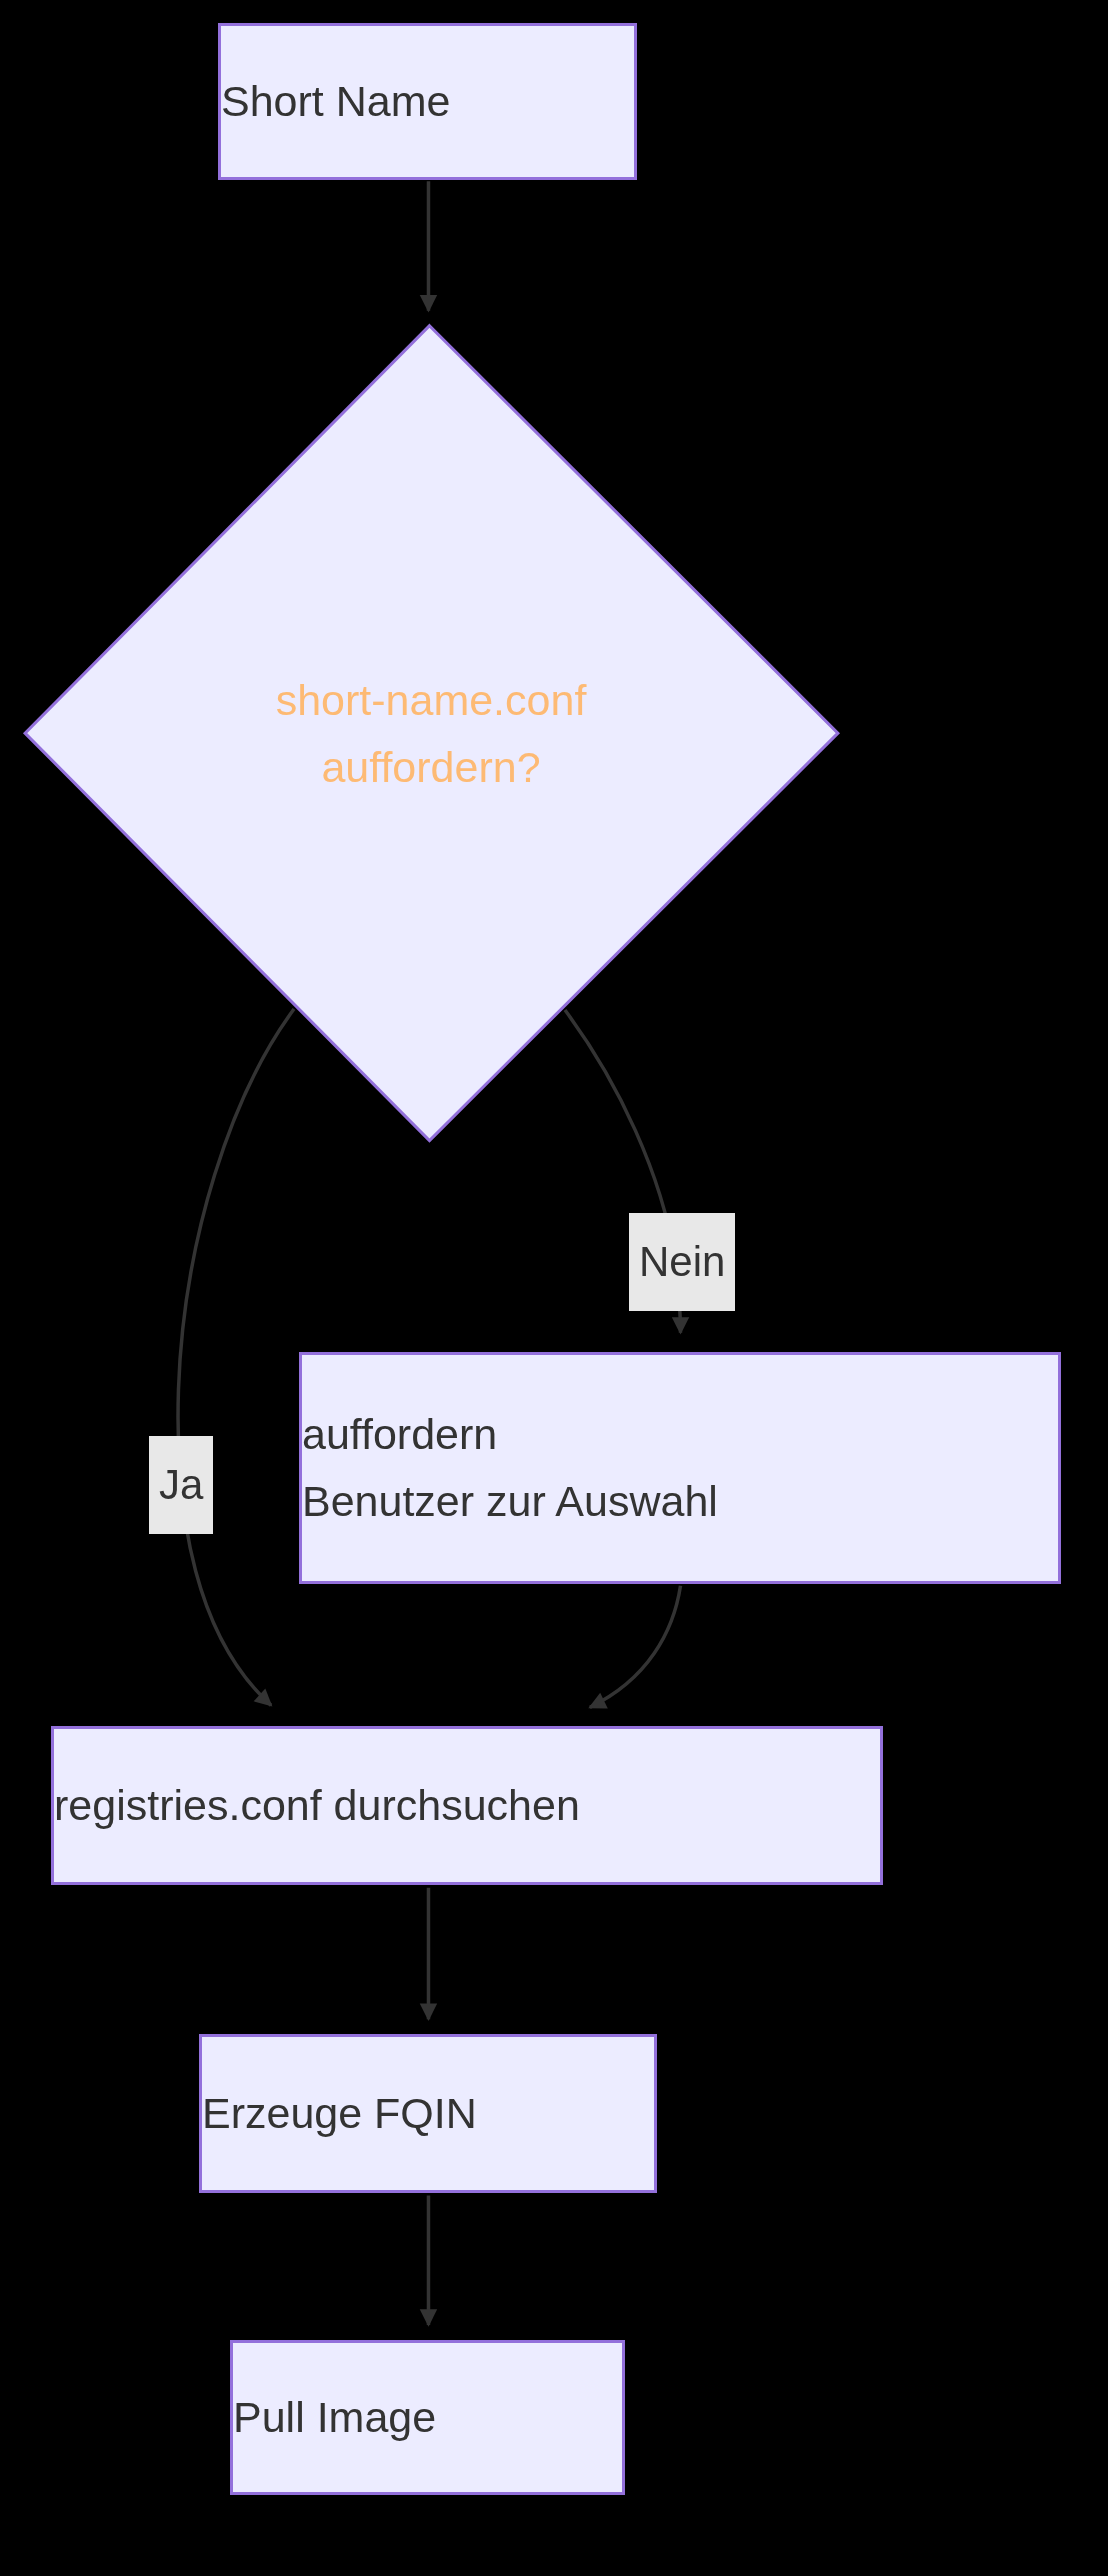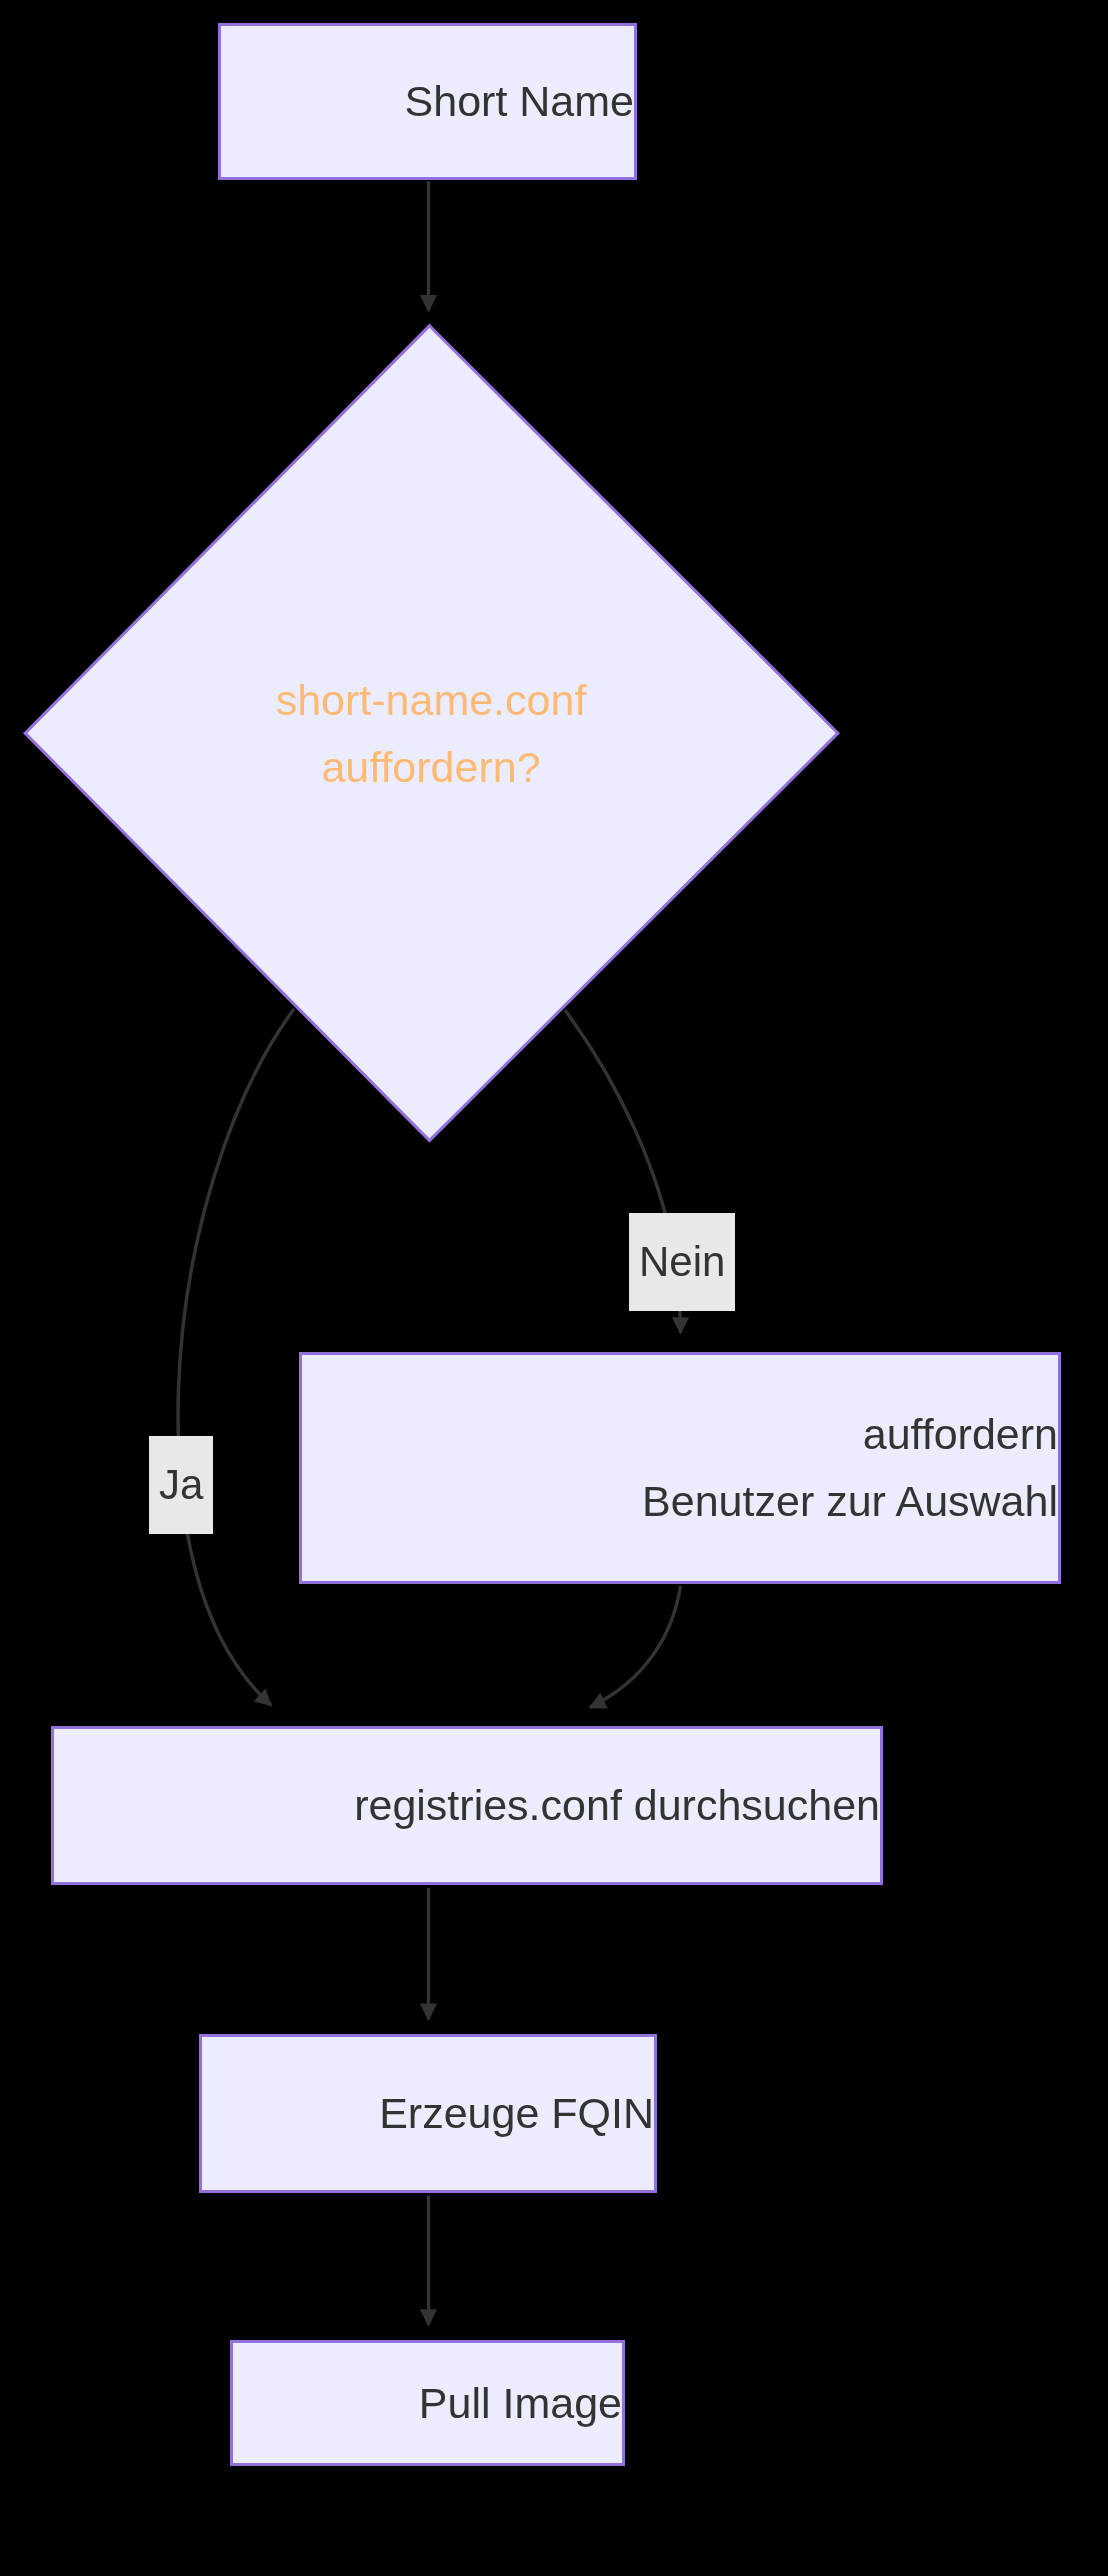--- a/index.html
+++ b/index.html
@@ -32,32 +32,32 @@
     stroke: #9370DB;
     stroke-width: 3px;
   }
   .node {
     position: absolute;
     box-sizing: border-box;
     background: #ECECFF;
     border: 3px solid #9370DB;
     display: flex;
     flex-direction: column;
-    align-items: flex-end;
+    align-items: flex-start;
     justify-content: center;
     color: #333333;
     font-size: 43px;
     line-height: 1.55;
     text-align: center;
   }
   .node-short-name { left: 218px; top: 23px;  width: 419px; height: 157px; }
   .node-prompt     { left: 299px; top: 1352px; width: 762px; height: 232px; }
   .node-registries { left: 51px;  top: 1726px; width: 832px; height: 159px; }
   .node-fqin       { left: 199px; top: 2034px; width: 458px; height: 159px; }
-  .node-pull       { left: 230px; top: 2340px; width: 395px; height: 126px; }
+  .node-pull       { left: 230px; top: 2340px; width: 395px; height: 155px; }
   .diamond-label {
     position: absolute;
     left: 157px;
     top: 638px;
     width: 548px;
     height: 191px;
     display: flex;
     flex-direction: column;
     align-items: center;
     justify-content: center;

